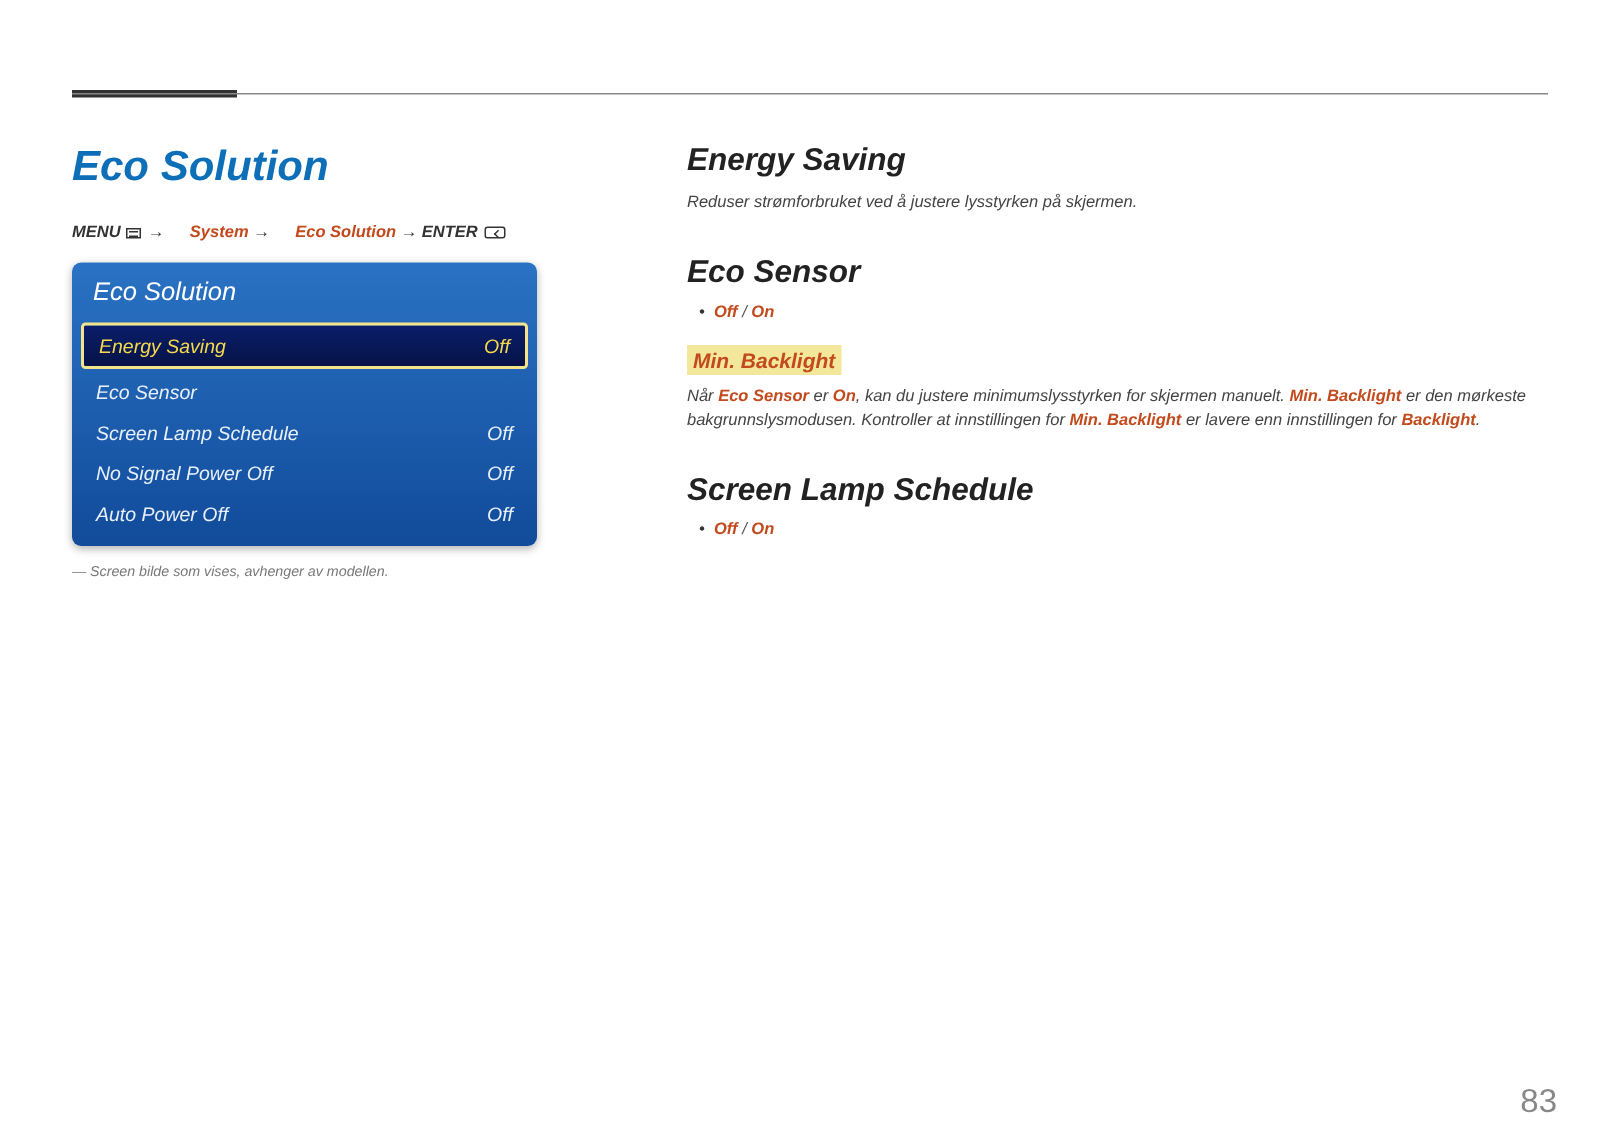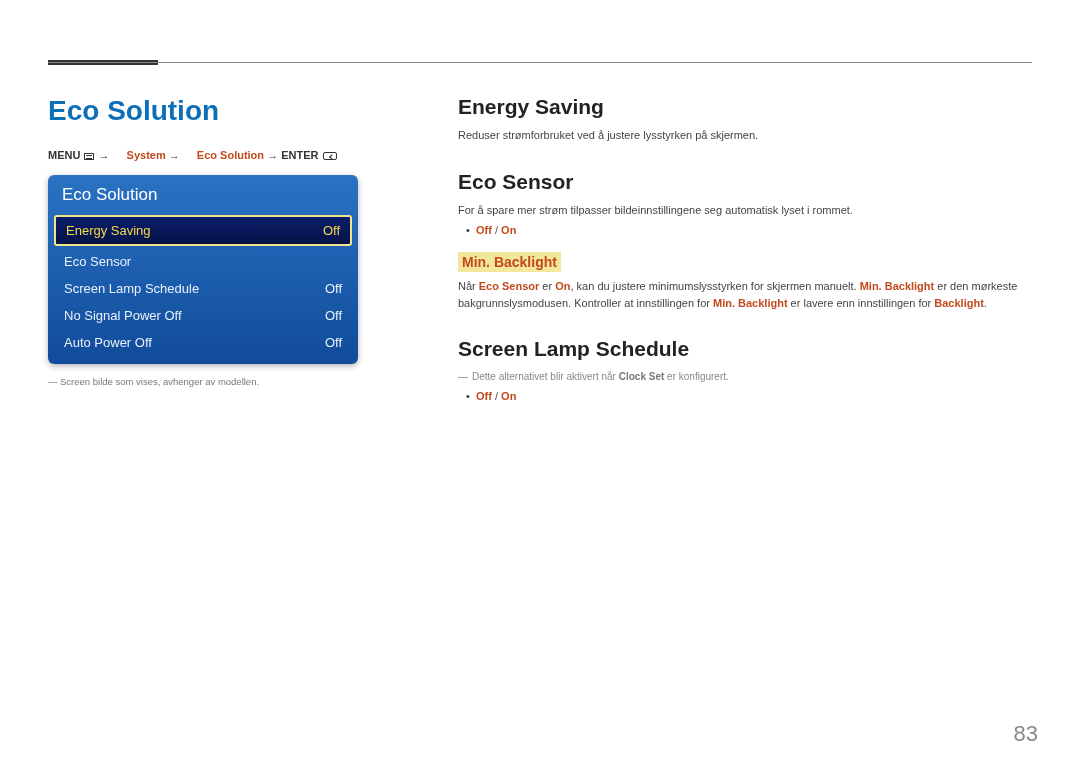--- a/index.html
+++ b/index.html
@@ -27,20 +27,21 @@
     height: 5px;
     background: #333;
   }
   .page {
     position: absolute;
     top: 95px;
     left: 48px;
     right: 48px;
     bottom: 20px;
     display: flex;
+    font-style: italic;
   }
   .left-col {
     width: 380px;
     flex-shrink: 0;
   }
   .right-col {
     flex: 1;
     padding-left: 30px;
   }
   .main-title {
@@ -233,36 +234,32 @@
   </div>
 
   <div class="right-col">
 
     
     <div class="h2">Energy Saving</div>
     <div class="desc">Reduser strømforbruket ved å justere lysstyrken på skjermen.</div>
 
     
     <div class="h2">Eco Sensor</div>
-    <div class="desc">For å spare mer strøm tilpasser bildeinnstillingene seg automatisk lyset i rommet.</div>
     <div class="bullet">
       <span class="opt">Off</span> <span class="sep">/</span>
       <span class="opt">On</span>
     </div>
 
     <div class="highlight">Min. Backlight</div>
     <div class="desc">
       <span>Når </span><strong class="opt">Eco Sensor</strong><span> er </span><strong class="opt">On</strong><span>, kan du justere minimumslysstyrken for skjermen manuelt. </span><strong class="opt">Min. Backlight</strong><span> er den mørkeste bakgrunnslysmodusen. Kontroller at innstillingen for </span><strong class="opt">Min. Backlight</strong><span> er lavere enn innstillingen for </span><strong class="opt">Backlight</strong><span>.</span>
     </div>
 
     
     <div class="h2">Screen Lamp Schedule</div>
-    <div class="note">
-      <span>Dette alternativet blir aktivert når </span><strong>Clock Set</strong><span> er konfigurert.</span>
-    </div>
     <div class="bullet">
       <span class="opt">Off</span> <span class="sep">/</span>
       <span class="opt">On</span>
     </div>
 
   </div>
 </div>
 
 <div class="page-number">83</div>
 

